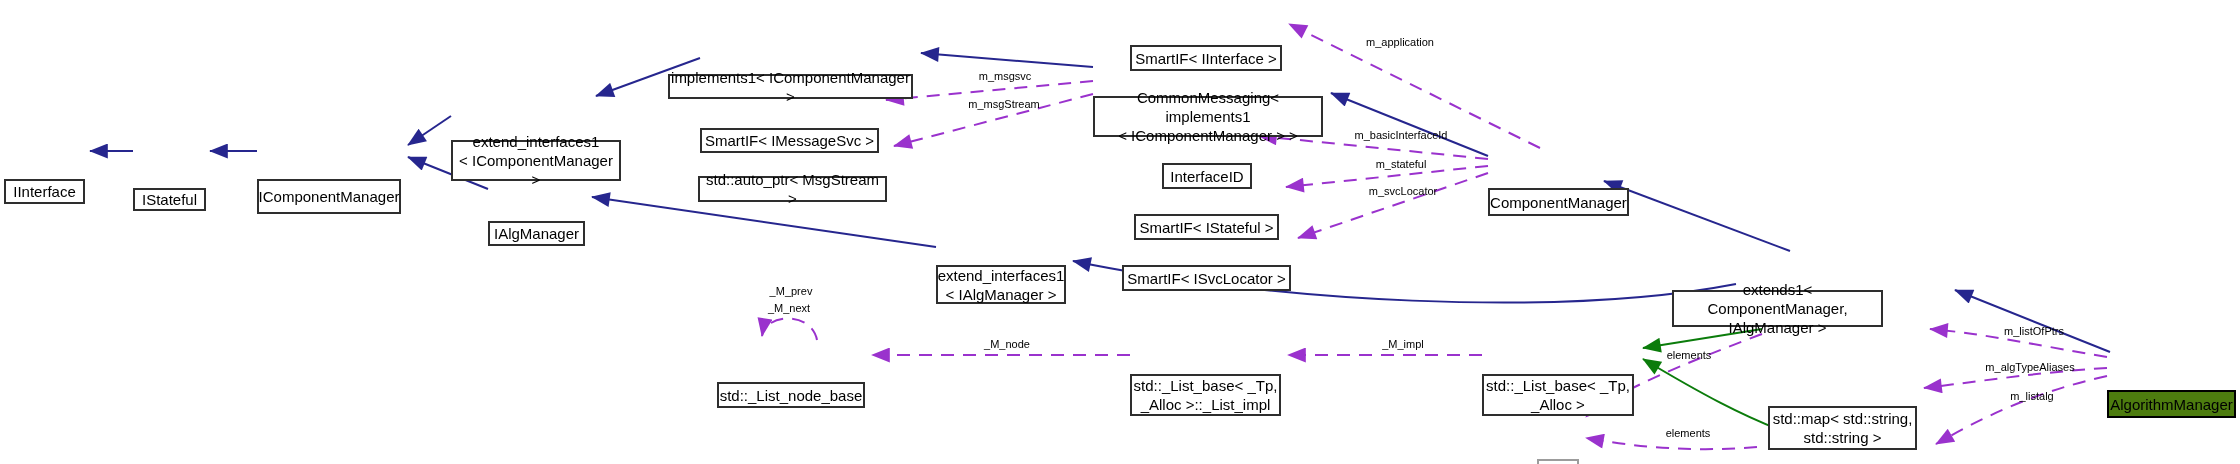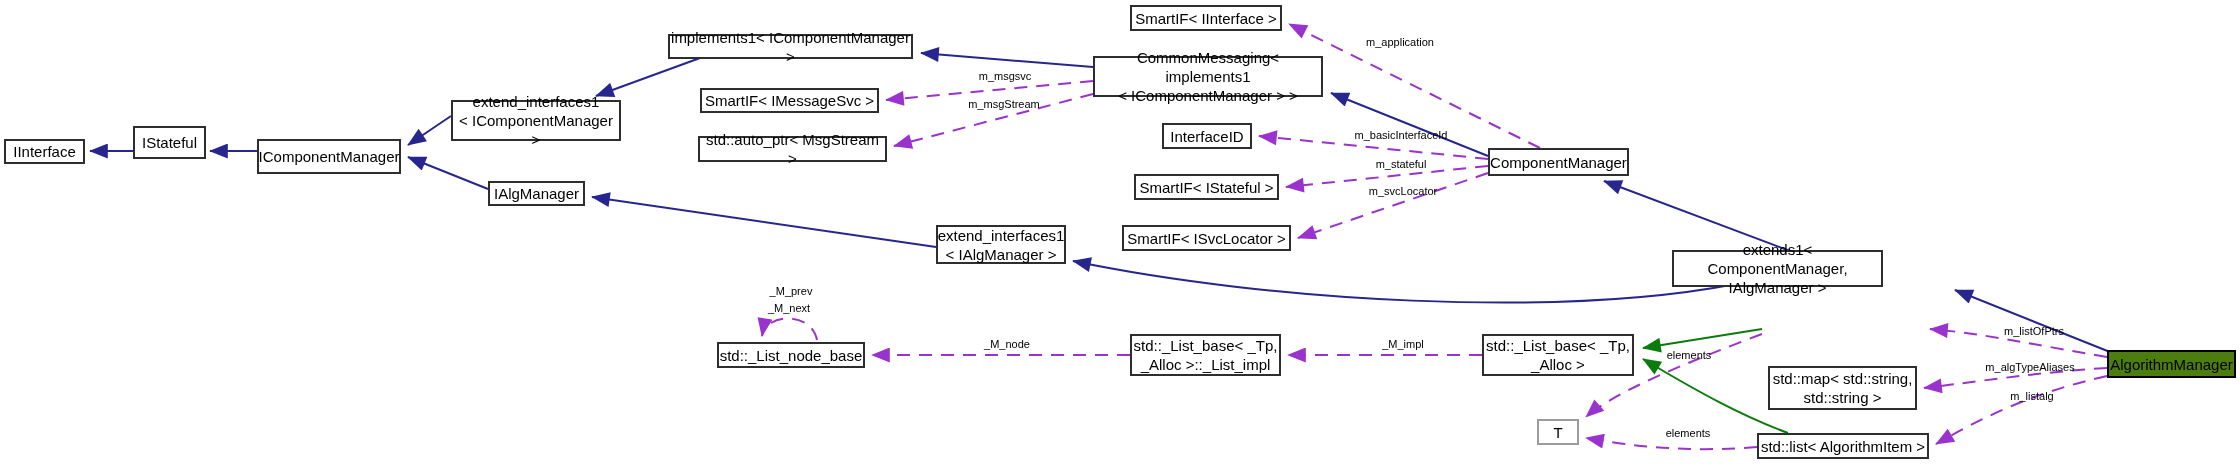--- a/index.html
+++ b/index.html
@@ -1,21 +1,21 @@
 <!DOCTYPE html>
 <html><head>
 <meta charset="utf-8">
 <style>
   html,body{margin:0;padding:0;background:#ffffff;}
   #scene{position:relative;width:2240px;height:464px;background:#ffffff;overflow:hidden;
          font-family:"Liberation Sans",sans-serif;}
   #edges{position:absolute;left:0;top:0;width:2240px;height:464px;}
   .node{position:absolute;box-sizing:border-box;background:#ffffff;border:2px solid #2e2e2e;
         display:flex;align-items:center;justify-content:center;text-align:center;
-        font-size:15px;line-height:19px;color:#000;white-space:pre-line;z-index:2;}
+        font-size:15px;line-height:19px;color:#000;white-space:pre-line;z-index:2;margin-top:40px;}
   .node.current{background:#4d7c0f;border-color:#000;}
   .node.tparam{border-color:#9c9c9c;}
   .elabel{position:absolute;transform:translateX(-50%);font-size:11px;color:#000;
           white-space:nowrap;z-index:3;}
   .edge-solid{fill:none;stroke-width:2;}
   .edge-dashed{fill:none;stroke-width:2;stroke-dasharray:13 9;}
 </style>
 </head>
 <body>
 
@@ -59,21 +59,21 @@
     <path class="edge-dashed" stroke="#9a32cd" marker-end="url(#arr-purple)" d="M1130 355 L872 355"></path>
     <path class="edge-dashed" stroke="#9a32cd" marker-end="url(#arr-purple)" d="M1482 355 L1288 355"></path>
     <path class="edge-dashed" stroke="#9a32cd" marker-end="url(#arr-purple)" d="M1762 334 C1688 362 1614 392 1586 417"></path>
     <path class="edge-dashed" stroke="#9a32cd" marker-end="url(#arr-purple)" d="M1757 447 C1698 452 1640 448 1586 438"></path>
     <path class="edge-dashed" stroke="#9a32cd" marker-end="url(#arr-purple)" d="M2107 357 C2040 346 1988 334 1930 329"></path>
     <path class="edge-dashed" stroke="#9a32cd" marker-end="url(#arr-purple)" d="M2107 368 C2040 372 1983 381 1924 388"></path>
     <path class="edge-dashed" stroke="#9a32cd" marker-end="url(#arr-purple)" d="M2107 376 C2030 393 1978 420 1936 444"></path>
   </svg>
 
   <div class="node" style="left:4px;top:139px;width:81px;height:25px">IInterface</div>
-  <div class="node" style="left:133px;top:126px;width:73px;height:33px">IStateful</div>
+  <div class="node" style="left:133px;top:148px;width:73px;height:23px">IStateful</div>
   <div class="node" style="left:257px;top:139px;width:144px;height:35px">IComponentManager</div>
   <div class="node" style="left:451px;top:100px;width:170px;height:41px">extend_interfaces1
 &lt; IComponentManager &gt;</div>
   <div class="node" style="left:488px;top:181px;width:97px;height:25px">IAlgManager</div>
   <div class="node" style="left:668px;top:34px;width:245px;height:25px">implements1&lt; IComponentManager &gt;</div>
   <div class="node" style="left:700px;top:88px;width:179px;height:25px">SmartIF&lt; IMessageSvc &gt;</div>
   <div class="node" style="left:698px;top:136px;width:189px;height:26px">std::auto_ptr&lt; MsgStream &gt;</div>
   <div class="node" style="left:1130px;top:5px;width:152px;height:26px">SmartIF&lt; IInterface &gt;</div>
   <div class="node" style="left:1093px;top:56px;width:230px;height:41px">CommonMessaging&lt; implements1
 &lt; IComponentManager &gt; &gt;</div>

